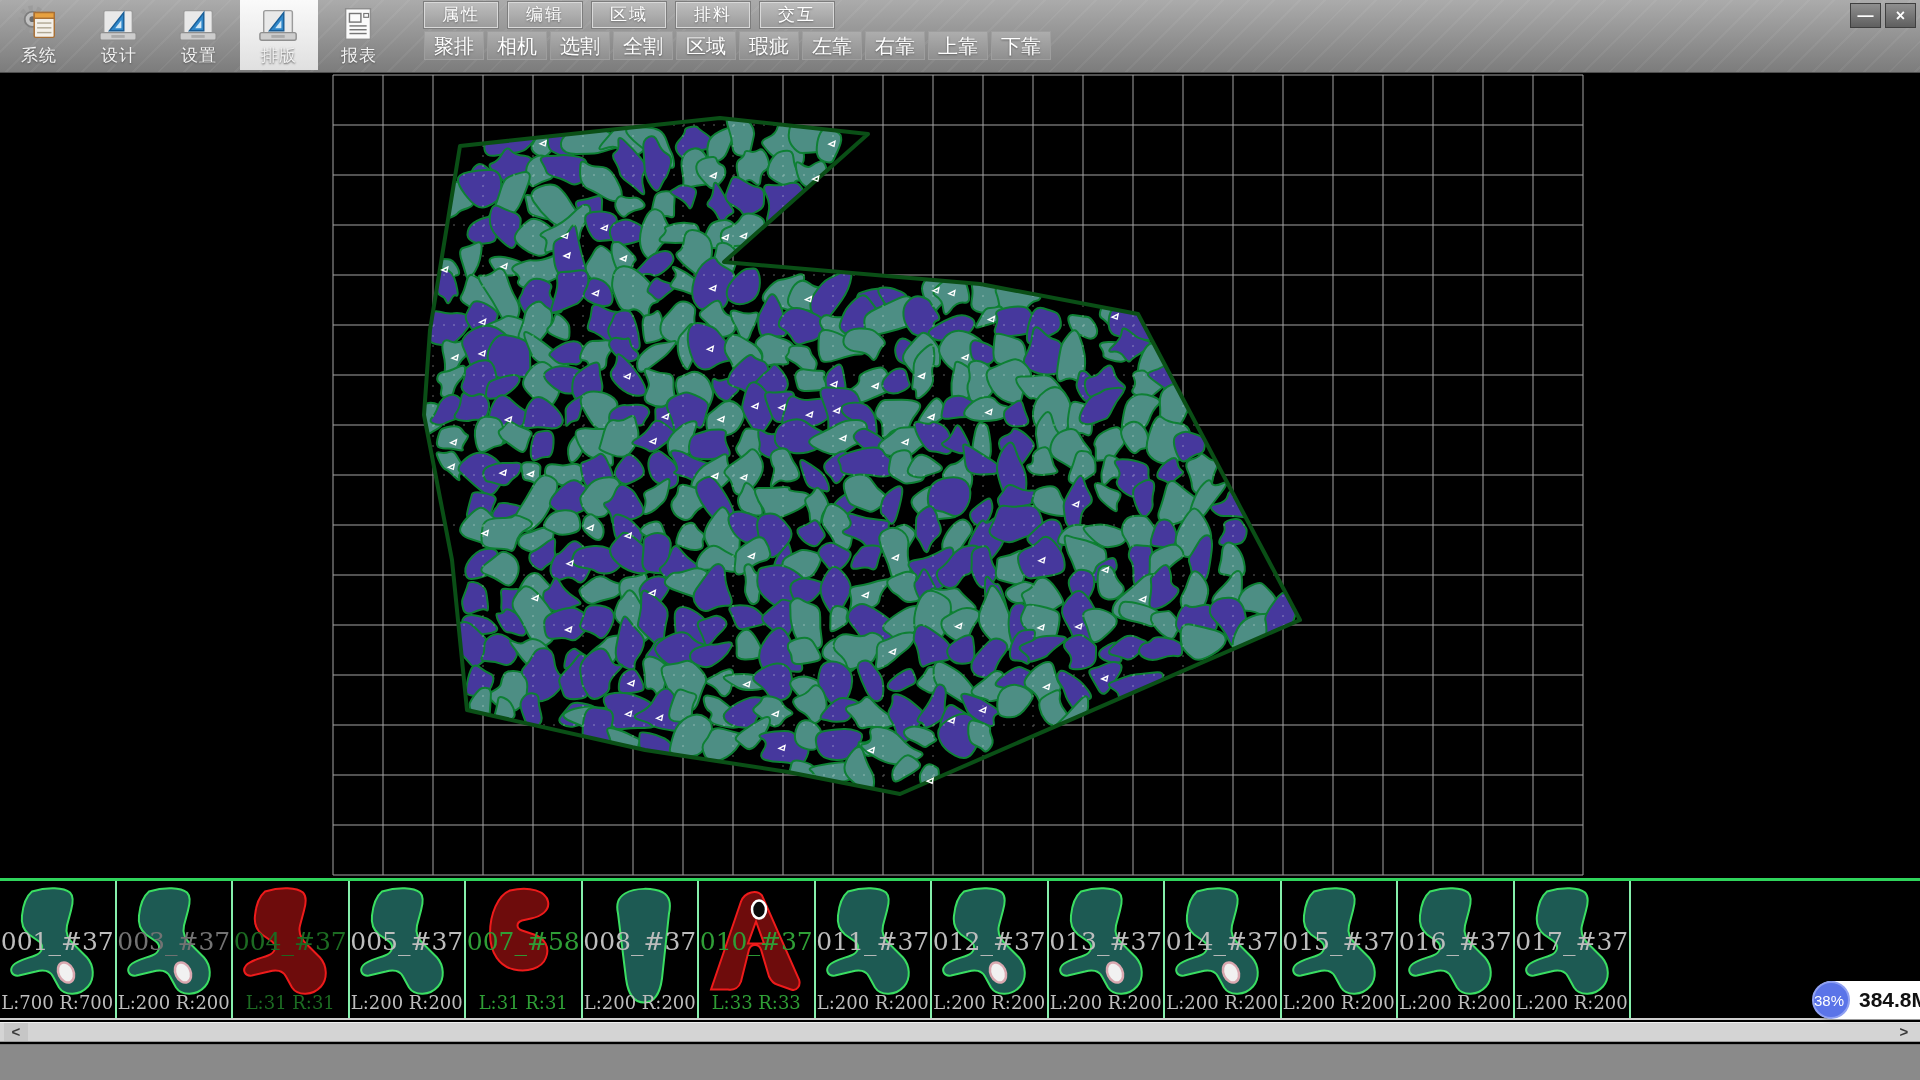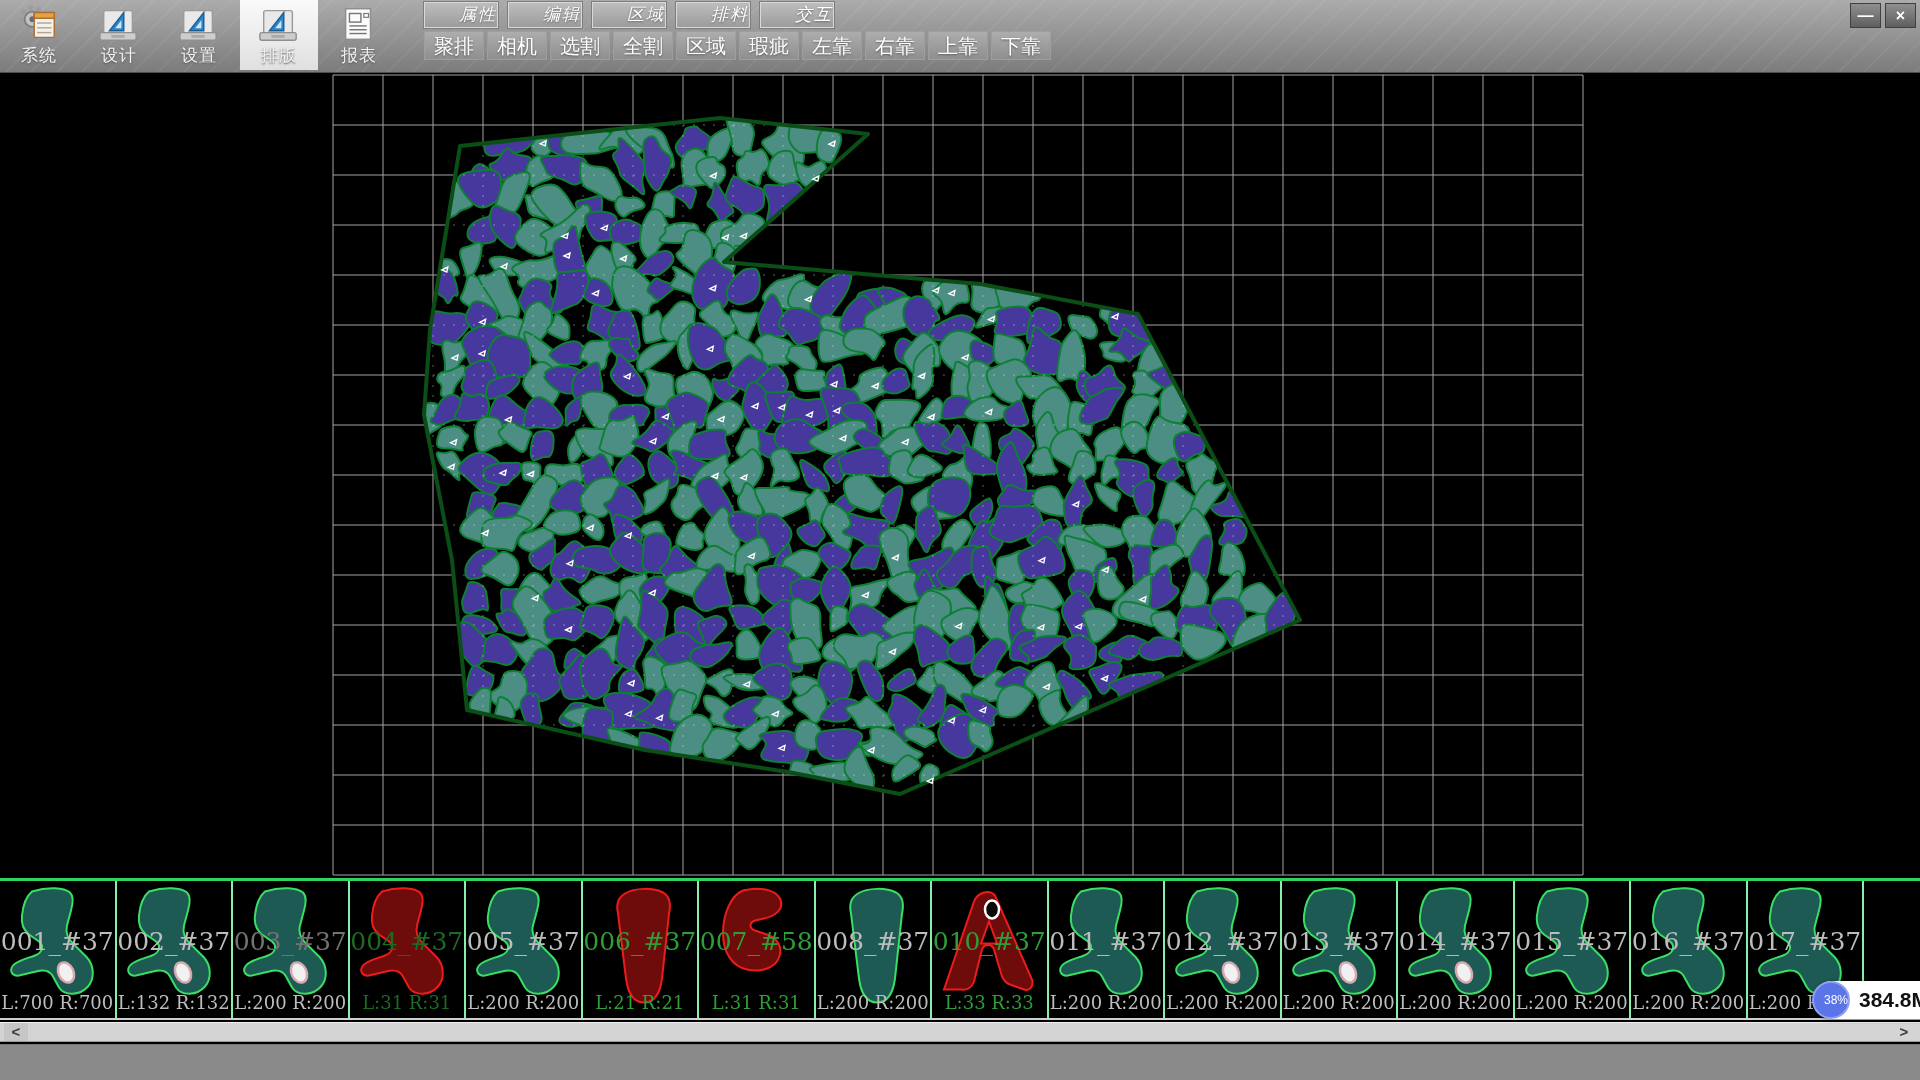--- a/index.html
+++ b/index.html
@@ -15,21 +15,21 @@
   .bigbtns { position:absolute; left:0; top:0; display:flex; gap:2px; height:73px; z-index:2; }
   .bigbtn { width:78px; height:70px; position:relative; cursor:default; }
   .bigbtn.active { background:linear-gradient(#fafafa,#e0e0e0); }
   .bigbtn .bicon { position:absolute; left:50%; top:3px; transform:translateX(-50%);
     width:42px; height:42px; }
   .bigbtn .blabel { position:absolute; left:0; right:0; bottom:3px; text-align:center;
     font-size:17px; color:#f2f2f2; text-shadow:0 1px 2px #555; letter-spacing:1px; }
   .menurow1 { position:absolute; left:424px; top:2px; display:flex; gap:10px; z-index:2; }
   .mbtn1 { width:74px; height:26px; background:linear-gradient(#bdbdbd,#9c9c9c);
     border:1px solid #d9d9d9; outline:1px solid #7d7d7d; color:#fff; font-size:17px;
-    text-align:right; line-height:24px; text-shadow:0 1px 2px #666; letter-spacing:2px;font-style:italic; }
+    text-align:center; line-height:24px; text-shadow:0 1px 2px #666; letter-spacing:2px; }
   .menurow2 { position:absolute; left:424px; top:31px; display:flex; gap:3px; z-index:2; }
   .mbtn2 { width:60px; height:29px; background:linear-gradient(#ad}dcd,#949494);
     background:linear-gradient(#adadad,#8f8f8f); color:#fff; font-size:20px; text-align:center;
     line-height:28px; text-shadow:0 1px 2px #5a5a5a; border:1px solid #9e9e9e; }
   .winctrls { position:absolute; right:4px; top:3px; display:flex; gap:4px; z-index:3; }
   .wbtn { width:31px; height:25px; background:linear-gradient(#8f8f8f,#5f5f5f);
     border:1px solid #3f3f3f; color:#fff; text-align:center; font-weight:bold;
     font-size:16px; line-height:23px; }
 
   
@@ -46,22 +46,22 @@
   .cid { position:absolute; left:0; right:0; top:46px; text-align:center; font-size:25px;
     letter-spacing:0px; white-space:nowrap; }
   .clr { position:absolute; left:0; right:0; bottom:5px; text-align:center; font-size:18px;
     white-space:nowrap; }
 
   
   .badge { position:absolute; left:1813px; top:981px; height:38px; background:#fff;
     border-radius:19px; padding:0 14px 0 46px; box-shadow:0 1px 4px rgba(0,0,0,0.45);
     z-index:5; white-space:nowrap; }
   .badge-circle { position:absolute; left:-1px; top:0; width:38px; height:38px; border-radius:50%;
-    background:#5b74e8; border:2px solid #8fa0f2; color:#fff; font-size:12px;
-    display:flex; align-items:center; justify-content:flex-end; }
+    background:#5b74e8; border:2px solid #8fa0f2; color:#fff; font-size:15px;
+    display:flex; align-items:center; justify-content:flex-start; }
   .badge-text { color:#111; font-size:21px; font-weight:600; line-height:38px; }
 
   
   .hscroll { position:absolute; left:0; top:1022px; width:1920px; height:20px; background:#d4d4d4;
     border-top:1px solid #efefef; border-bottom:1px solid #9a9a9a; }
   .arr { position:absolute; top:0; width:24px; height:18px; text-align:center; color:#3a3a3a;
     font-weight:bold; font-size:15px; line-height:18px; }
   .arr.left { left:4px; background:#c6c6c6; }
   .arr.right { right:4px; }
   .statusbar { position:absolute; left:0; top:1044px; width:1920px; height:36px; background:#8a8a8a;
@@ -792,51 +792,36 @@
           <ellipse cx="64" cy="89" rx="7.5" ry="10.5" transform="rotate(-25 64 89)" fill="#f1f1f1" stroke="#d9a8b0" stroke-width="2.5"></ellipse>
         </svg>
         <div class="cid" style="color:#bdbdbd">001_#37</div>
         <div class="clr" style="color:#bdbdbd">L:700 R:700</div>
       </div>
       <div class="cell">
         <svg viewBox="0 0 112 130" preserveAspectRatio="xMidYMid meet">
           <path d="M30,8 C46,3 62,4 68,9 C72,13 71,20 69,27 L65,42 C63,50 66,56 73,62 L85,74 C92,82 93,95 86,103 C78,112 63,113 57,104 L51,93 C48,87 41,86 34,88 L17,92 C10,93 7,87 11,82 C15,77 25,75 33,72 C41,69 42,62 37,58 L27,51 C21,46 19,40 20,32 C21,22 24,13 30,8 Z" fill="#1d5a53" stroke="#3ade62" stroke-width="2" fill-rule="evenodd"></path>
           <ellipse cx="64" cy="89" rx="7.5" ry="10.5" transform="rotate(-25 64 89)" fill="#f1f1f1" stroke="#d9a8b0" stroke-width="2.5"></ellipse>
         </svg>
-        <div class="cid" style="color:#bdbdbd">002_#37</div>
-        <div class="clr" style="color:#bdbdbd">L:132 R:132</div>
-      </div>
-      <div class="cell">
-        <svg viewBox="0 0 112 130" preserveAspectRatio="xMidYMid meet">
-          <path d="M30,8 C46,3 62,4 68,9 C72,13 71,20 69,27 L65,42 C63,50 66,56 73,62 L85,74 C92,82 93,95 86,103 C78,112 63,113 57,104 L51,93 C48,87 41,86 34,88 L17,92 C10,93 7,87 11,82 C15,77 25,75 33,72 C41,69 42,62 37,58 L27,51 C21,46 19,40 20,32 C21,22 24,13 30,8 Z" fill="#1d5a53" stroke="#3ade62" stroke-width="2" fill-rule="evenodd"></path>
-          <ellipse cx="64" cy="89" rx="7.5" ry="10.5" transform="rotate(-25 64 89)" fill="#f1f1f1" stroke="#d9a8b0" stroke-width="2.5"></ellipse>
-        </svg>
         <div class="cid" style="color:#737373">003_#37</div>
         <div class="clr" style="color:#bdbdbd">L:200 R:200</div>
       </div>
       <div class="cell">
         <svg viewBox="0 0 112 130" preserveAspectRatio="xMidYMid meet">
           <path d="M30,8 C46,3 62,4 68,9 C72,13 71,20 69,27 L65,42 C63,50 66,56 73,62 L85,74 C92,82 93,95 86,103 C78,112 63,113 57,104 L51,93 C48,87 41,86 34,88 L17,92 C10,93 7,87 11,82 C15,77 25,75 33,72 C41,69 42,62 37,58 L27,51 C21,46 19,40 20,32 C21,22 24,13 30,8 Z" fill="#6e0c0c" stroke="#ee1b1b" stroke-width="2" fill-rule="evenodd"></path>
         </svg>
         <div class="cid" style="color:#1c6b22">004_#37</div>
         <div class="clr" style="color:#1c6b22">L:31 R:31</div>
       </div>
       <div class="cell">
         <svg viewBox="0 0 112 130" preserveAspectRatio="xMidYMid meet">
           <path d="M30,8 C46,3 62,4 68,9 C72,13 71,20 69,27 L65,42 C63,50 66,56 73,62 L85,74 C92,82 93,95 86,103 C78,112 63,113 57,104 L51,93 C48,87 41,86 34,88 L17,92 C10,93 7,87 11,82 C15,77 25,75 33,72 C41,69 42,62 37,58 L27,51 C21,46 19,40 20,32 C21,22 24,13 30,8 Z" fill="#1d5a53" stroke="#3ade62" stroke-width="2" fill-rule="evenodd"></path>
         </svg>
         <div class="cid" style="color:#bdbdbd">005_#37</div>
         <div class="clr" style="color:#bdbdbd">L:200 R:200</div>
-      </div>
-      <div class="cell">
-        <svg viewBox="0 0 112 130" preserveAspectRatio="xMidYMid meet">
-          <path d="M40,10 C50,4 68,4 78,9 C85,13 86,21 84,30 L77,95 C75,110 70,119 59,119 C48,119 43,110 41,95 L33,30 C31,21 33,14 40,10 Z" fill="#6e0c0c" stroke="#ee1b1b" stroke-width="2" fill-rule="evenodd"></path>
-        </svg>
-        <div class="cid" style="color:#2f9e36">006_#37</div>
-        <div class="clr" style="color:#2f9e36">L:21 R:21</div>
       </div>
       <div class="cell">
         <svg viewBox="0 0 112 130" preserveAspectRatio="xMidYMid meet">
           <path d="M42,7 C62,2 78,8 80,18 C82,27 73,33 63,35 L54,37 C48,39 48,45 54,47 L66,51 C77,55 82,64 78,74 C74,85 59,89 46,86 C32,83 22,70 22,50 C22,30 30,12 42,7 Z" fill="#6e0c0c" stroke="#ee1b1b" stroke-width="2" fill-rule="evenodd"></path>
         </svg>
         <div class="cid" style="color:#2f9e36">007_#58</div>
         <div class="clr" style="color:#2f9e36">L:31 R:31</div>
       </div>
       <div class="cell">
         <svg viewBox="0 0 112 130" preserveAspectRatio="xMidYMid meet">

